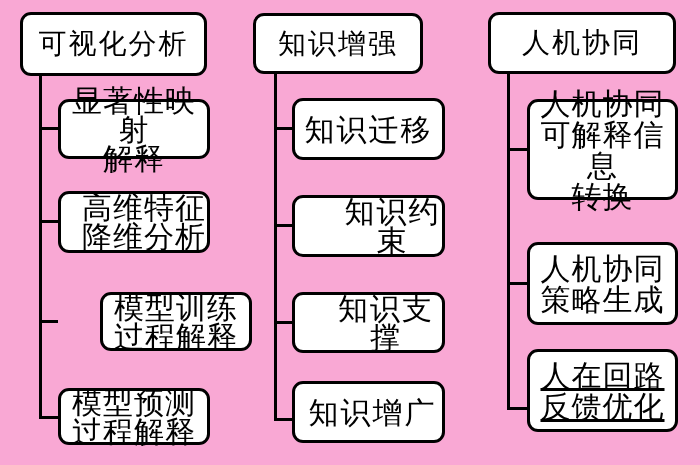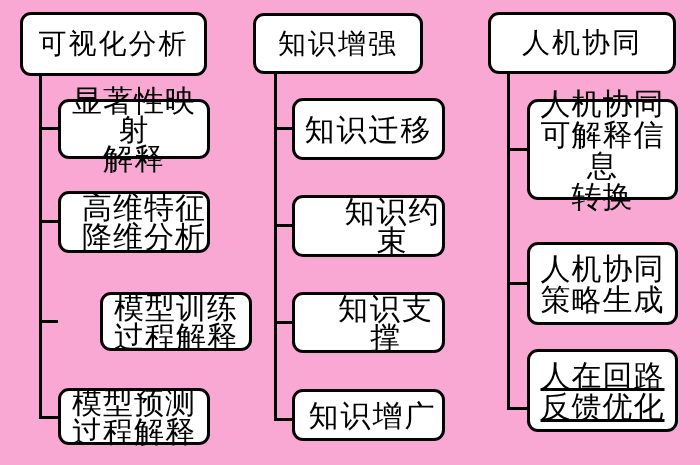--- a/index.html
+++ b/index.html
@@ -26,21 +26,21 @@
   .s1b{left:40px;top:220px;width:18px;height:3px;}
   .s1c{left:40px;top:320px;width:18px;height:3px;}
   .s1d{left:40px;top:416px;width:18px;height:3px;}
 
   
   .h2{left:253px;top:13px;width:170px;height:61px;}
   .c2{left:292px;width:153px;}
   .c2.b1{top:98px;height:62px;}
   .c2.b2{top:195px;height:62px;padding-left:48px;}
   .c2.b3{top:292px;height:61px;padding-left:35px;}
-  .c2.b4{top:389px;height:52px;padding-left:8px;}
+  .c2.b4{top:381px;height:62px;padding-left:8px;}
   .v2{left:274px;top:73px;width:3px;height:348px;}
   .s2a{left:275px;top:127px;width:17px;height:3px;}
   .s2b{left:275px;top:224px;width:17px;height:3px;}
   .s2c{left:275px;top:321px;width:17px;height:3px;}
   .s2d{left:275px;top:418px;width:17px;height:3px;}
 
   
   .h3{left:488px;top:12px;width:188px;height:62px;}
   .c3{left:527px;width:151px;}
   .c3.b1{top:99px;height:101px;}

